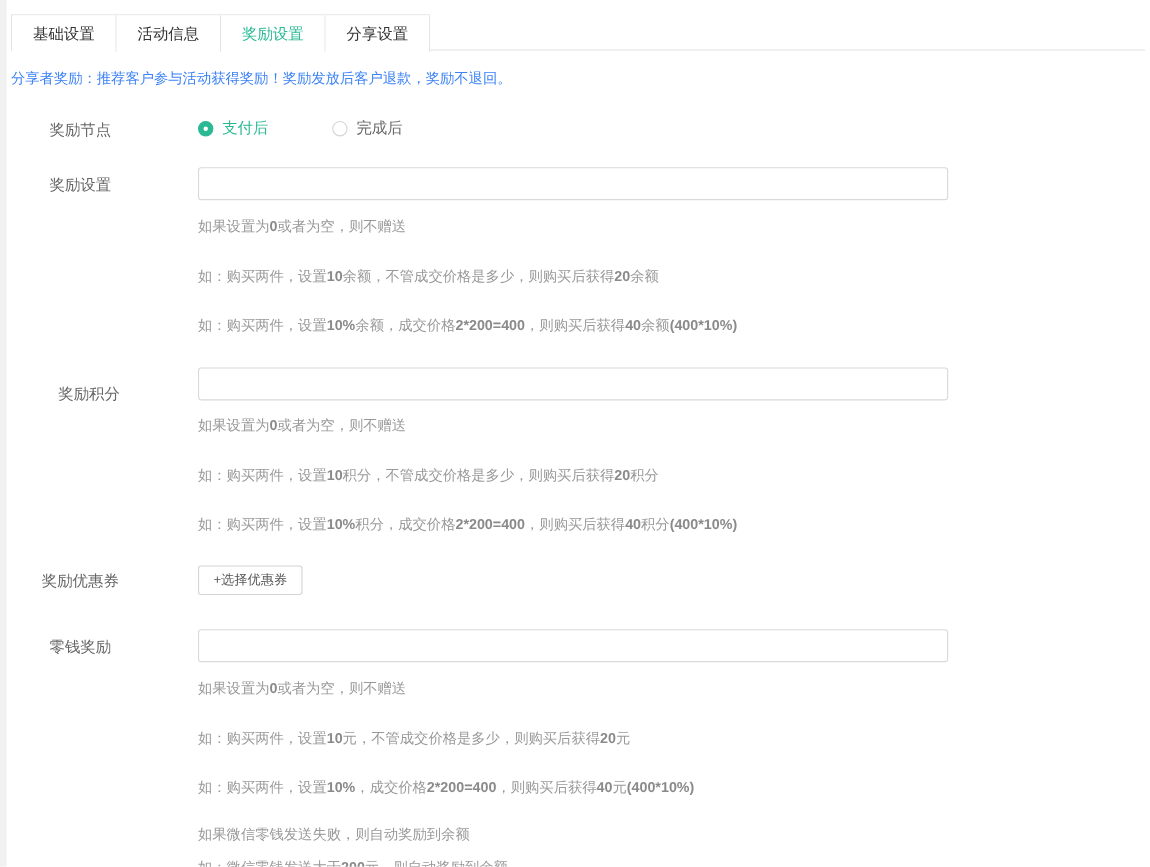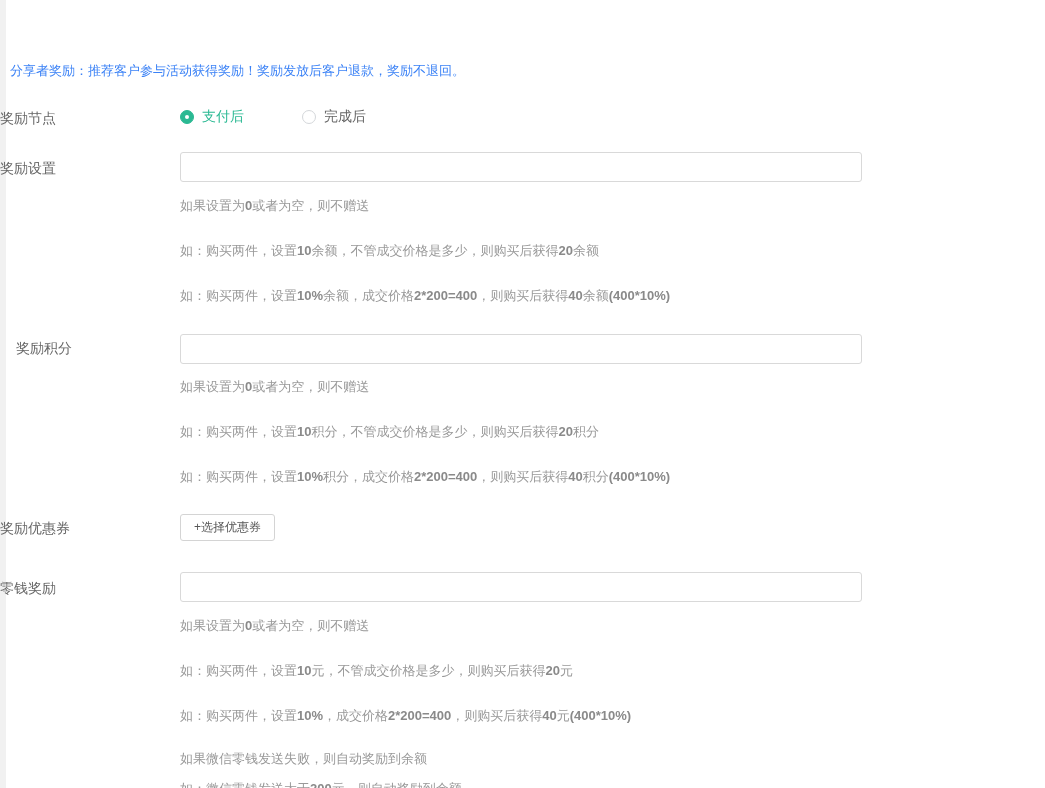--- a/index.html
+++ b/index.html
@@ -12,21 +12,21 @@
   .tabs-bar { position:absolute; left:10px; top:13px; width:1031px; border-bottom:1px solid #e4e4e4; height:33px; }
   .tab-group { display:flex; height:33px; border-top:1px solid #e4e4e4; border-left:1px solid #e4e4e4; width:381px; }
   .tab { position:relative; width:95px; height:33px; line-height:32px; text-align:center;
     font-size:14px; color:#333; border-right:1px solid #e4e4e4; background:#fff; cursor:pointer; }
   .tab.active { color:var(--accent); }
   .tab.active::after { content:""; position:absolute; left:0; right:0; bottom:-1px; height:1px; background:#fff; }
 
   .description { position:absolute; left:10px; top:62px; font-size:13px; color:#3b82f6; }
 
   
-  .form-label { position:absolute; left:0; width:146px; text-align:left; font-size:14px; color:#666; }
+  .form-label { position:absolute; left:0; width:146px; text-align:center; font-size:14px; color:#666; }
 
   
   .radio-row { position:absolute; left:180px; top:108px; display:flex; align-items:center;gap:18px; }
   .radio-item { display:flex; align-items:center; cursor:pointer; }
   .radio-item + .radio-item { margin-left:40px; }
   .radio-circle { width:14px; height:14px; border-radius:50%; margin-right:8px; position:relative;
     border:1px solid #d4d7da; background:#fff; }
   .radio-item.selected .radio-circle { background:var(--accent); border-color:var(--accent); }
   .radio-item.selected .radio-circle::after { content:""; position:absolute; left:4px; top:4px;
     width:4px; height:4px; border-radius:50%; background:#fff; }
@@ -43,20 +43,28 @@
   .coupon-button { position:absolute; left:180px; top:514px; height:27px; padding:0 13px;
     background:#fff; border:1px solid #d4d4d4; border-radius:3px; font-size:12px; color:#565656;
     cursor:pointer; font-family:inherit; }
 </style>
 </head>
 <body>
 
 <div class="page">
   <div class="left-strip"></div>
 
+  <div class="tabs-bar">
+    <div class="tab-group">
+      <div class="tab">基础设置</div>
+      <div class="tab">活动信息</div>
+      <div class="tab active">奖励设置</div>
+      <div class="tab">分享设置</div>
+    </div>
+  </div>
 
   <div class="description">分享者奖励：推荐客户参与活动获得奖励！奖励发放后客户退款，奖励不退回。</div>
 
   <div class="form-label" style="top:110px;">奖励节点</div>
   <div class="radio-row">
     <div class="radio-item selected">
       <span class="radio-circle"></span>
       <span class="radio-label">支付后</span>
     </div>
     <div class="radio-item">
@@ -66,21 +74,21 @@
   </div>
 
   <div class="form-label" style="top:160px;">奖励设置</div>
   <input class="text-input" style="top: 152px;" type="text" value="">
   <div class="hints" style="top:0;">
       <div class="hint-line" style="top: 197px;">如果设置为<b>0</b>或者为空，则不赠送</div>
       <div class="hint-line" style="top: 242px;">如：购买两件，设置<b>10</b>余额，不管成交价格是多少，则购买后获得<b>20</b>余额</div>
       <div class="hint-line" style="top: 287px;">如：购买两件，设置<b>10%</b>余额，成交价格<b>2*200=400</b>，则购买后获得<b>40</b>余额<b>(400*10%)</b></div>
     </div>
 
-  <div class="form-label" style="top:340px;padding-left:16px;">奖励积分</div>
+  <div class="form-label" style="top:350px;padding-left:16px;">奖励积分</div>
   <input class="text-input" style="top: 334px;" type="text" value="">
   <div class="hints" style="top:0;">
       <div class="hint-line" style="top: 378px;">如果设置为<b>0</b>或者为空，则不赠送</div>
       <div class="hint-line" style="top: 423px;">如：购买两件，设置<b>10</b>积分，不管成交价格是多少，则购买后获得<b>20</b>积分</div>
       <div class="hint-line" style="top: 468px;">如：购买两件，设置<b>10%</b>积分，成交价格<b>2*200=400</b>，则购买后获得<b>40</b>积分<b>(400*10%)</b></div>
     </div>
 
   <div class="form-label" style="top:520px;">奖励优惠券</div>
   <button class="coupon-button">+选择优惠券</button>
 

